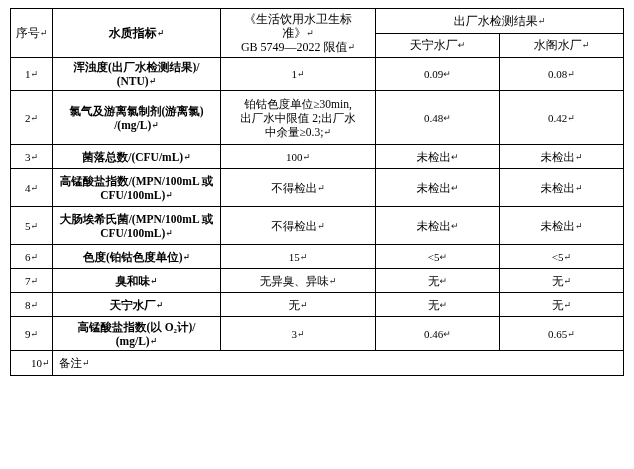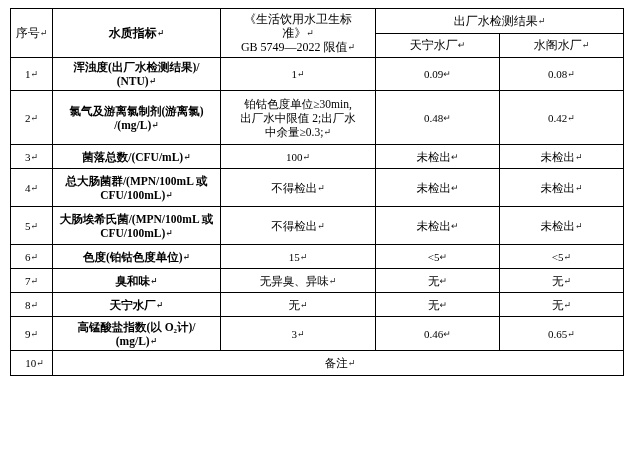--- a/index.html
+++ b/index.html
@@ -62,25 +62,25 @@
   .c3 { width: 124px; font-family: Liberation Serif, serif; }
   .c4 { width: 124px; }
   .hdr-tall { height: 44px; }
   .num { font-size: 11px; }
   .mark {
     font-size: 9px;
     vertical-align: 1px;
     color: #222;
   }
   .remark-row td {
-    text-align: center;
+    text-align: left;
     padding-left: 6px;
     height: 20px;
   }
-  .remark-row td.c0 { text-align: center; padding-left: 8px; }
+  .remark-row td.c0 { text-align: left; padding-left: 20px; }
   .small-line { display: block; }
 </style>
 </head>
 <body>
 
 <div class="page">
 
 
   <table>
     <colgroup>
@@ -148,21 +148,21 @@
         <td class="c0 num"><span>3</span><span class="mark">↵</span></td>
         <td class="c1"><span>菌落总数/(CFU/mL)</span><span class="mark">↵</span></td>
         <td class="c2 num"><span>100</span><span class="mark">↵</span></td>
         <td class="c3"><span>未检出</span><span class="mark">↵</span></td>
         <td class="c4"><span>未检出</span><span class="mark">↵</span></td>
       </tr>
 
       <tr style="height:38px">
         <td class="c0 num"><span>4</span><span class="mark">↵</span></td>
         <td class="c1">
-          <span class="small-line">总大肠菌群/(MPN/100mL 或</span>
+          <span class="small-line">高锰酸盐指数/(MPN/100mL 或</span>
           <span class="small-line"><span>CFU/100mL)</span><span class="mark">↵</span></span>
         </td>
         <td class="c2"><span>不得检出</span><span class="mark">↵</span></td>
         <td class="c3"><span>未检出</span><span class="mark">↵</span></td>
         <td class="c4"><span>未检出</span><span class="mark">↵</span></td>
       </tr>
 
       <tr style="height:38px">
         <td class="c0 num"><span>5</span><span class="mark">↵</span></td>
         <td class="c1">

